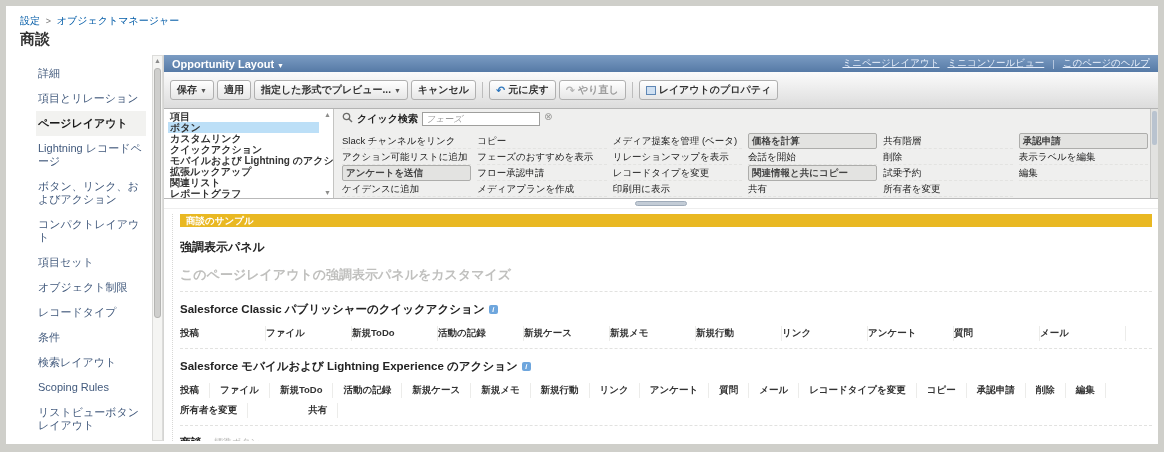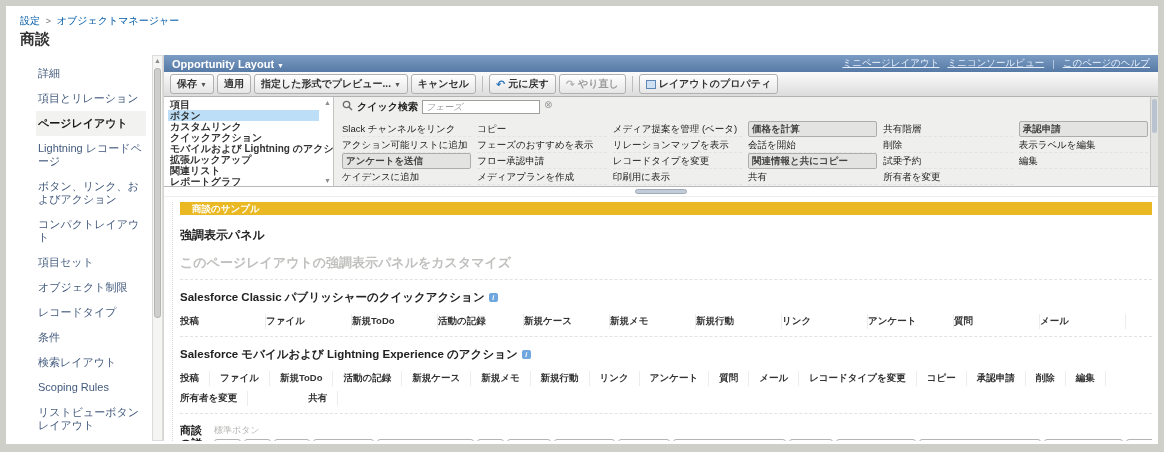--- a/index.html
+++ b/index.html
@@ -26,21 +26,21 @@
   
   .main { flex:1; display:flex; flex-direction:column; border-left:1px solid #d5d5d3; min-width:0; }
 
   .blue-bar { height:17px; background:linear-gradient(#7b9cc3,#567aa6); display:flex; align-items:center; padding:0 8px; }
   .blue-bar .ttl { color:#fff; font-weight:bold; font-size:11px; cursor:pointer; }
   .blue-bar .ttl .caret { font-size:7px; margin-left:3px; }
   .blue-links { margin-left:auto; font-size:9.5px; color:#e6eefa; display:flex; gap:8px; align-items:center; }
   .blue-links a { color:#e6eefa; text-decoration:underline; cursor:pointer; }
   .blue-links .pipe { text-decoration:none; color:#c6d4e8; }
 
-  .toolbar { height:25px; background:linear-gradient(#fbfbfb,#dcdcdc); border-bottom:1px solid #b3b3b3; display:flex; align-items:center; gap:3px; padding:0 6px; }
+  .toolbar { height:37px; background:linear-gradient(#fbfbfb,#dcdcdc); border-bottom:1px solid #b3b3b3; display:flex; align-items:center; gap:3px; padding:0 6px; }
   .tb-btn { background:linear-gradient(#ffffff,#e6e6e6); border:1px solid #b0b0b0; border-radius:3px; font-size:10px; font-weight:bold; color:#333; padding:2px 6px; cursor:pointer; white-space:nowrap; display:flex; align-items:center; gap:3px; }
   .tb-btn .caret { font-size:7px; color:#555; }
   .tb-btn .ico-undo { color:#2f77bd; font-size:11px; line-height:9px; }
   .tb-btn.disabled { color:#9a9a9a; cursor:default; }
   .tb-btn.disabled .ico-redo { color:#b5b5b5; font-size:11px; line-height:9px; }
   .tb-sep { width:1px; height:16px; background:#bdbdbd; margin:0 3px; }
   .ico-props { display:inline-block; width:10px; height:9px; background:#cfe0f2; border:1px solid #5f87b5; }
 
   
   .palette { height:90px; background:#efefee; border-bottom:1px solid #b9b9b9; display:flex; position:relative; }
@@ -58,21 +58,21 @@
   .pal-item.used { background:#e3e3e1; border:1px solid #adadab; border-radius:2px; padding:0 3px; line-height:13px; font-weight:bold; color:#444; }
   .pal-scroll { position:absolute; right:0; top:0; bottom:0; width:8px; background:#e2e2e0; border-left:1px solid #c6c6c4; }
   .pal-scroll .thumb { position:absolute; top:2px; left:1px; width:5px; height:34px; background:#b9c3cf; border-radius:2px; }
 
   .divider { height:10px; background:#fff; display:flex; align-items:center; justify-content:center; border-bottom:1px solid #eee; }
   .divider .handle { width:52px; height:5px; background:#c3ccd6; border:1px solid #9fabb9; border-radius:3px; cursor:row-resize; }
 
   
   .canvas { flex:1; background:#fff; padding:5px 6px 0 8px; position:relative; overflow:hidden; }
   .canvas-inner { border-left:1px dotted #d8d8d6; padding-left:7px; height:100%; }
-  .sample-bar { height:13px; background:#e9b822; color:#fff; font-size:9.5px; font-weight:bold; line-height:13px; padding-left:12px; }
+  .sample-bar { height:13px; background:#e9b822; color:#fff; font-size:9.5px; font-weight:bold; line-height:13px; padding-left:6px; }
   .hl-title { font-size:12px; font-weight:bold; color:#222; margin-top:12px; }
   .hl-hint { font-size:13px; color:#c0c0be; margin-top:10px;font-weight:bold; }
   .sec { border-bottom:1px dashed #e2e2e0; padding-bottom:7px; }
   .sec-title { font-size:11.5px; font-weight:bold; color:#222; margin-top:10px; display:flex; align-items:center; gap:4px; }
   .info-ico { width:9px; height:9px; background:#6ea6dd; color:#fff; font-size:7px; line-height:9px; text-align:center; border-radius:2px; font-style:italic; cursor:pointer; }
   .qa-row { display:flex; margin-top:9px; overflow:hidden; white-space:nowrap; }
   .qa-chip { font-size:9.5px; font-weight:bold; color:#333; padding:1px 0; border-right:1px solid #ececea; cursor:grab; }
   .row-classic .qa-chip { width:86px; }
   .row-mob1 .qa-chip { padding-right:10px; margin-right:10px; }
   .row-mob2 { margin-top:5px; }

